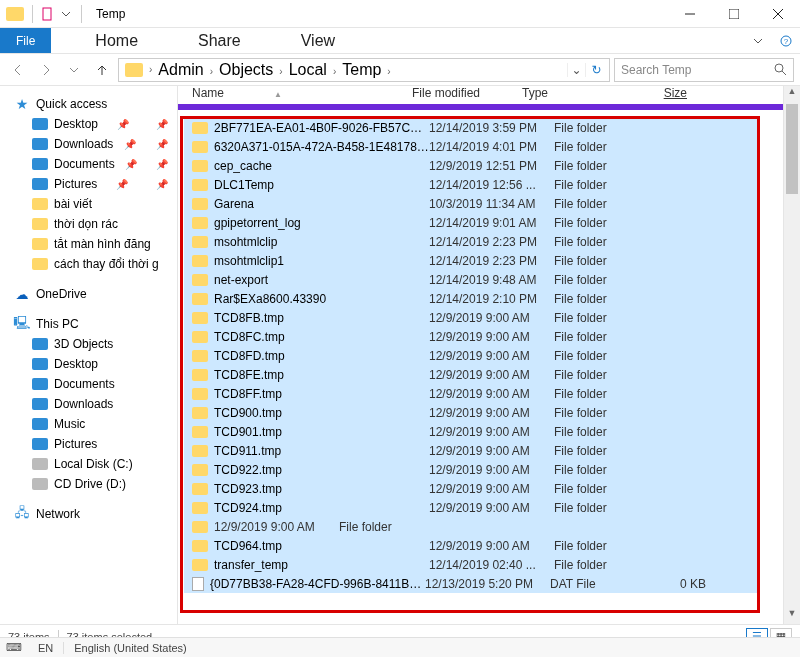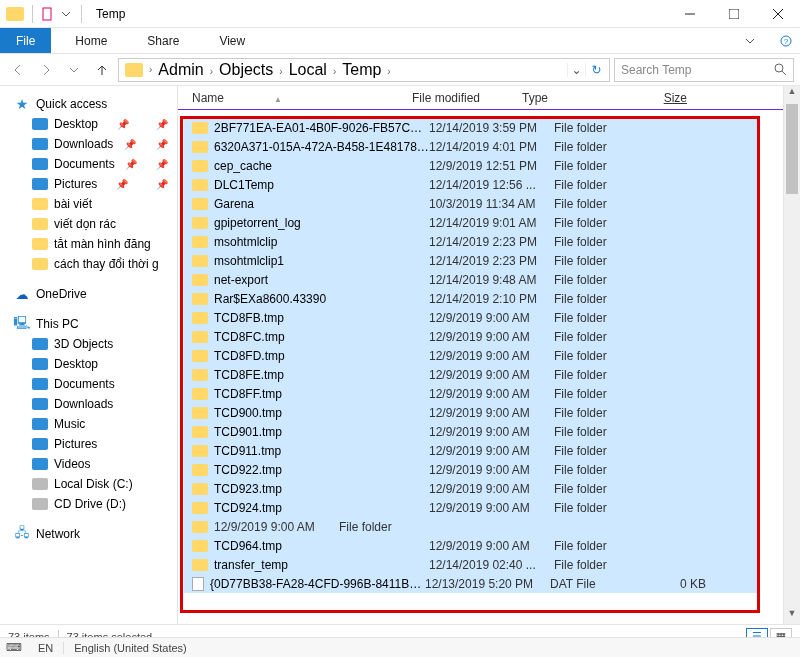--- a/index.html
+++ b/index.html
@@ -10,23 +10,23 @@
 .titlebar .qat { display: flex; align-items: center; gap: 4px; padding-left: 6px; }
 .titlebar .qat .folder-ico { width: 18px; height: 14px; background: #ffd869; border-radius: 2px; }
 .titlebar .qat .sep { width: 1px; height: 18px; background: #ccc; margin: 0 4px; }
 .titlebar .qat svg { width: 14px; height: 14px; }
 .titlebar .title { margin-left: 10px; font-size: 12px; }
 .titlebar .spacer { flex: 1; }
 .titlebar .winbtn { width: 44px; height: 28px; display: flex; align-items: center; justify-content: center; }
 .titlebar .winbtn svg { width: 10px; height: 10px; stroke: #222; stroke-width: 1; fill: none; }
 
 
-.ribbon { height: 26px; display: flex; align-items: stretch; border-bottom: 1px solid #e5e5e5; gap: 8px; }
+.ribbon { height: 26px; display: flex; align-items: stretch; border-bottom: 1px solid #e5e5e5; }
 .ribbon .file-tab { background: #1979ca; color: #fff; padding: 0 16px; display: flex; align-items: center; font-size: 12px; }
-.ribbon .tab { padding: 0 16px; display: flex; align-items: center; font-size: 12px; color: #222; }
+.ribbon .tab { padding: 0 16px; display: flex; align-items: center; font-size: 16px; color: #222; margin-left: 28px; }
 .ribbon .spacer { flex: 1; }
 .ribbon .ribbtn { width: 28px; display: flex; align-items: center; justify-content: center; }
 
 
 .navbar { height: 32px; display: flex; align-items: center; padding: 3px 6px; gap: 4px; border-bottom: 1px solid #e5e5e5; }
 .navbar .navbtn { width: 24px; height: 24px; display: flex; align-items: center; justify-content: center; }
 .navbar .navbtn svg { stroke: #888; fill: none; }
 .navbar .navbtn.enabled svg { stroke: #333; }
 .navbar .addrbar { flex: 1; height: 24px; border: 1px solid #ccc; display: flex; align-items: center; padding: 0 2px; background: #fff; }
 .navbar .addrbar .folder-ico { width: 18px; height: 14px; background: #ffd869; border-radius: 2px; margin: 0 4px; }
@@ -49,21 +49,21 @@
 .sidebar .ico.onedrive { color: #0a5fbb; font-size: 13px; }
 .sidebar .ico.pc { color: #2e8dd6; font-size: 13px; }
 .sidebar .ico.net { color: #2e8dd6; font-size: 13px; }
 .sidebar .ico.img { color:#36a6d6; font-size:12px;}
 .sidebar .gap { height: 10px; }
 .sidebar .pin { color: #888; font-size: 10px; margin-left: auto; margin-right: 8px; }
 .sidebar .text { white-space: nowrap; overflow: hidden; text-overflow: ellipsis; }
 
 .content { flex: 1; position: relative; display: flex; }
 .listwrap { flex: 1; position: relative; overflow: hidden; }
-.listhdr { height: 24px; display: flex; align-items: center; border-bottom: 1px solid #6d28d9; color: #333; font-size: 12px; padding-left: 14px; }
+.listhdr { height: 24px; display: flex; border-bottom: 6px solid #6d28d9; color: #333; font-size: 12px; padding-left: 14px; }
 .listhdr .c-name { width: 220px; }
 .listhdr .c-date { width: 110px; }
 .listhdr .c-type { width: 95px; }
 .listhdr .c-size { width: 70px; text-align: right; text-decoration: underline; }
 .listhdr .sort { color: #999; font-size: 8px; margin-left: 50px; }
 
 .selbox { position: absolute; left: 2px; top: 30px; right: 23px; height: 497px; border: 3px solid #d80000; pointer-events:none; }
 
 .rows { position: absolute; left: 6px; right: 26px; top: 32px; }
 .row { height: 19px; display: flex; align-items: center; background: #cde8ff; font-size: 12px; padding-left: 8px; }
@@ -217,21 +217,21 @@
           <span class="text">Pictures</span>
           <span class="pin">📌</span>
           <span class="pin">📌</span>
         </div>
         <div class="item indent">
           <span class="ico img" style="background: rgb(255, 216, 105); border-radius: 2px; width: 16px; height: 12px;"></span>
           <span class="text">bài viết</span>
         </div>
         <div class="item indent">
           <span class="ico img" style="background: rgb(255, 216, 105); border-radius: 2px; width: 16px; height: 12px;"></span>
-          <span class="text">viết dọn rác</span>
+          <span class="text">thời dọn rác</span>
         </div>
         <div class="item indent">
           <span class="ico img" style="background: rgb(255, 216, 105); border-radius: 2px; width: 16px; height: 12px;"></span>
           <span class="text">tắt màn hình đăng</span>
         </div>
         <div class="item indent">
           <span class="ico img" style="background: rgb(255, 216, 105); border-radius: 2px; width: 16px; height: 12px;"></span>
           <span class="text">cách thay đổi thời g</span>
         </div>
       </div>
@@ -262,24 +262,20 @@
           <span class="ico" style="background: rgb(46, 141, 214); border-radius: 2px; width: 16px; height: 12px;"></span>
           <span class="text">Downloads</span>
         </div>
         <div class="item indent">
           <span class="ico" style="background: rgb(46, 141, 214); border-radius: 2px; width: 16px; height: 12px;"></span>
           <span class="text">Music</span>
         </div>
         <div class="item indent">
           <span class="ico" style="background: rgb(46, 141, 214); border-radius: 2px; width: 16px; height: 12px;"></span>
           <span class="text">Pictures</span>
-        </div>
-        <div class="item indent">
-          <span class="ico" style="background: rgb(46, 141, 214); border-radius: 2px; width: 16px; height: 12px;"></span>
-          <span class="text">Videos</span>
         </div>
         <div class="item indent">
           <span class="ico" style="background: rgb(187, 187, 187); border-radius: 2px; width: 16px; height: 12px;"></span>
           <span class="text">Local Disk (C:)</span>
         </div>
         <div class="item indent">
           <span class="ico" style="background: rgb(187, 187, 187); border-radius: 2px; width: 16px; height: 12px;"></span>
           <span class="text">CD Drive (D:)</span>
         </div>
       </div>

